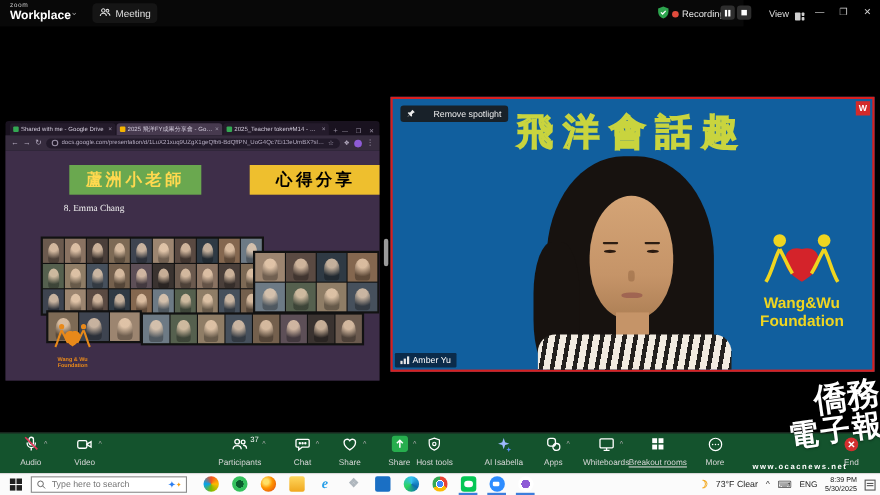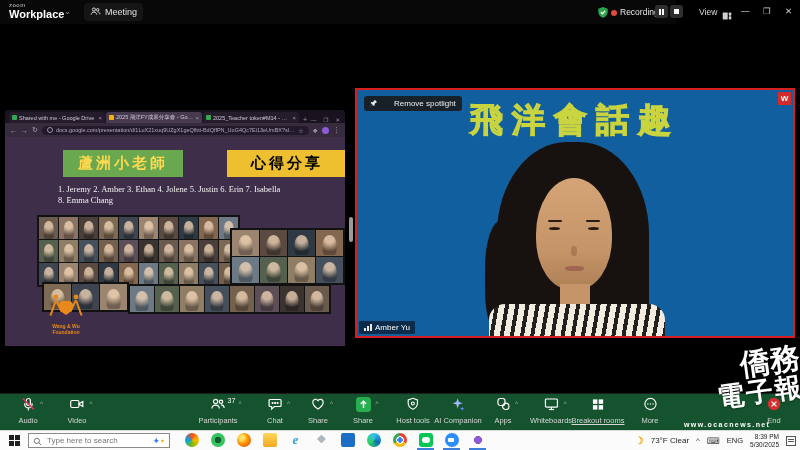--- a/index.html
+++ b/index.html
@@ -238,21 +238,20 @@
         <span class="url-star">☆</span>
       </span>
       <span class="ext-g">❖</span>
       <span class="b-avatar"></span>
       <span class="nav-g">⋮</span>
     </div>
     <div id="slide" style="background: rgb(62, 46, 73);">
       <div id="badge-green" class="badge" style="background: rgb(106, 168, 79);">蘆洲小老師</div>
       <div id="badge-gold" class="badge" style="background: rgb(238, 191, 46);">心得分享</div>
       <div class="names">
-        <div>1. Jeremy 2. Amber 3. Ethan  4. Jolene  5. Justin  6. Erin 7. Isabella</div>
         <div>8. Emma Chang</div>
       </div>
       <div id="collage">
           <div class="panel" style="left: 32px; top: 78px; grid-template-columns: repeat(10, 19px); grid-auto-rows: 22px;">
             <div class="thumb" style="background: rgb(107, 90, 78);">
               <i></i>
             </div>
             <div class="thumb" style="background: rgb(138, 115, 98);">
               <i></i>
             </div>
@@ -430,20 +429,33 @@
     <div class="face">
       <span class="brow" style="left:12px"></span>
         <span class="brow" style="right:12px"></span>
       <span class="eye" style="left:13px"></span>
         <span class="eye" style="right:13px"></span>
       <span class="nose"></span>
         <span class="mouth"></span>
     </div>
     <div class="neck"></div>
     <div class="shirt"></div>
+    <div id="v-logo">
+      <svg width="78" height="50" viewBox="0 0 80 52" fill="none" stroke="#efd520" stroke-width="3.4">
+        <circle cx="19" cy="7" r="6" fill="#efd520" stroke="none"></circle>
+          <circle cx="61" cy="7" r="6" fill="#efd520" stroke="none"></circle>
+        <path d="M40 15 C30 12,24 18,24 26 C24 36,34 42,40 46 C46 42,56 36,56 26 C56 18,50 12,40 15z" fill="#d4232a" stroke="none"></path>
+        <path d="M19 15 C14 24,12 36,6 46"></path>
+          <path d="M19 15 C24 24,27 32,31 38"></path>
+        <path d="M61 15 C66 24,68 36,74 46"></path>
+          <path d="M61 15 C56 24,53 32,49 38"></path>
+      </svg>
+      <div class="t">Wang&amp;Wu</div>
+      <div class="t">Foundation</div>
+    </div>
     <div id="remove-btn">
       <span><svg width="8" height="8" viewBox="0 0 14 14" fill="#ececec">
             <path d="M8.5 1.5l4 4-2 .6-2.6 2.6.3 2.3-1.4 1.4L4 9.6l-2.6 3-.5-.5 3-2.6L1.1 6.7l1.4-1.4 2.3.3L7.4 3z"></path>
           </svg></span>
       <span>Remove spotlight</span>
     </div>
     <div id="w-badge">W</div>
     <div id="name-tag">
       <span class="sig">
           <b style="height:3px"></b>
@@ -519,39 +531,39 @@
         <span class="tb-ico">
           <span><svg width="15" height="15" viewBox="0 0 15 15">
               <rect width="15" height="15" rx="3.5" fill="#27ae4e"></rect>
               <path d="M7.5 11V4.5M4.8 7L7.5 4.3 10.2 7" stroke="#fff" stroke-width="1.4" fill="none"></path>
             </svg></span>
 
       <span class="tb-chev">^</span>
         </span>
      <span class="tb-label">Share</span>
       </div>
-      <div class="tb-item" style="left: 413px;">
+      <div class="tb-item" style="left: 395px;">
         <span class="tb-ico">
           <span><svg width="13" height="14" viewBox="0 0 14 15" fill="none" stroke="#fff" stroke-width="1.2">
               <path d="M7 1.3l5 1.9v3.3c0 3.3-2.1 5.5-5 6.6-2.9-1.1-5-3.3-5-6.6V3.2z"></path>
               <circle cx="7" cy="7" r="1.6"></circle>
             </svg></span>
 
       </span>
      <span class="tb-label">Host tools</span>
       </div>
       <div class="tb-item" style="left: 458px;">
         <span class="tb-ico">
           <span><svg width="14" height="14" viewBox="0 0 14 14">
               <path d="M6.4 1.2l1.3 3.8 3.8 1.3-3.8 1.3-1.3 3.8-1.3-3.8-3.8-1.3 3.8-1.3z" fill="#9db9ff"></path>
               <path d="M11 9.4l.6 1.7 1.7.6-1.7.6-.6 1.7-.6-1.7-1.7-.6 1.7-.6z" fill="#5e8dff"></path>
             </svg></span>
 
       </span>
-     <span class="tb-label">AI Companion</span>
+     <span class="tb-label">AI Isabella</span>
       </div>
       <div class="tb-item" style="left: 503px;">
         <span class="tb-ico">
           <span><svg width="14" height="14" viewBox="0 0 14 14" fill="none" stroke="#fff" stroke-width="1.2">
               <rect x="1.5" y="1.5" width="7" height="7" rx="2.2"></rect>
               <rect x="6.2" y="6.2" width="6.3" height="6.3" rx="3.1"></rect>
             </svg></span>
 
       <span class="tb-chev">^</span>
         </span>

